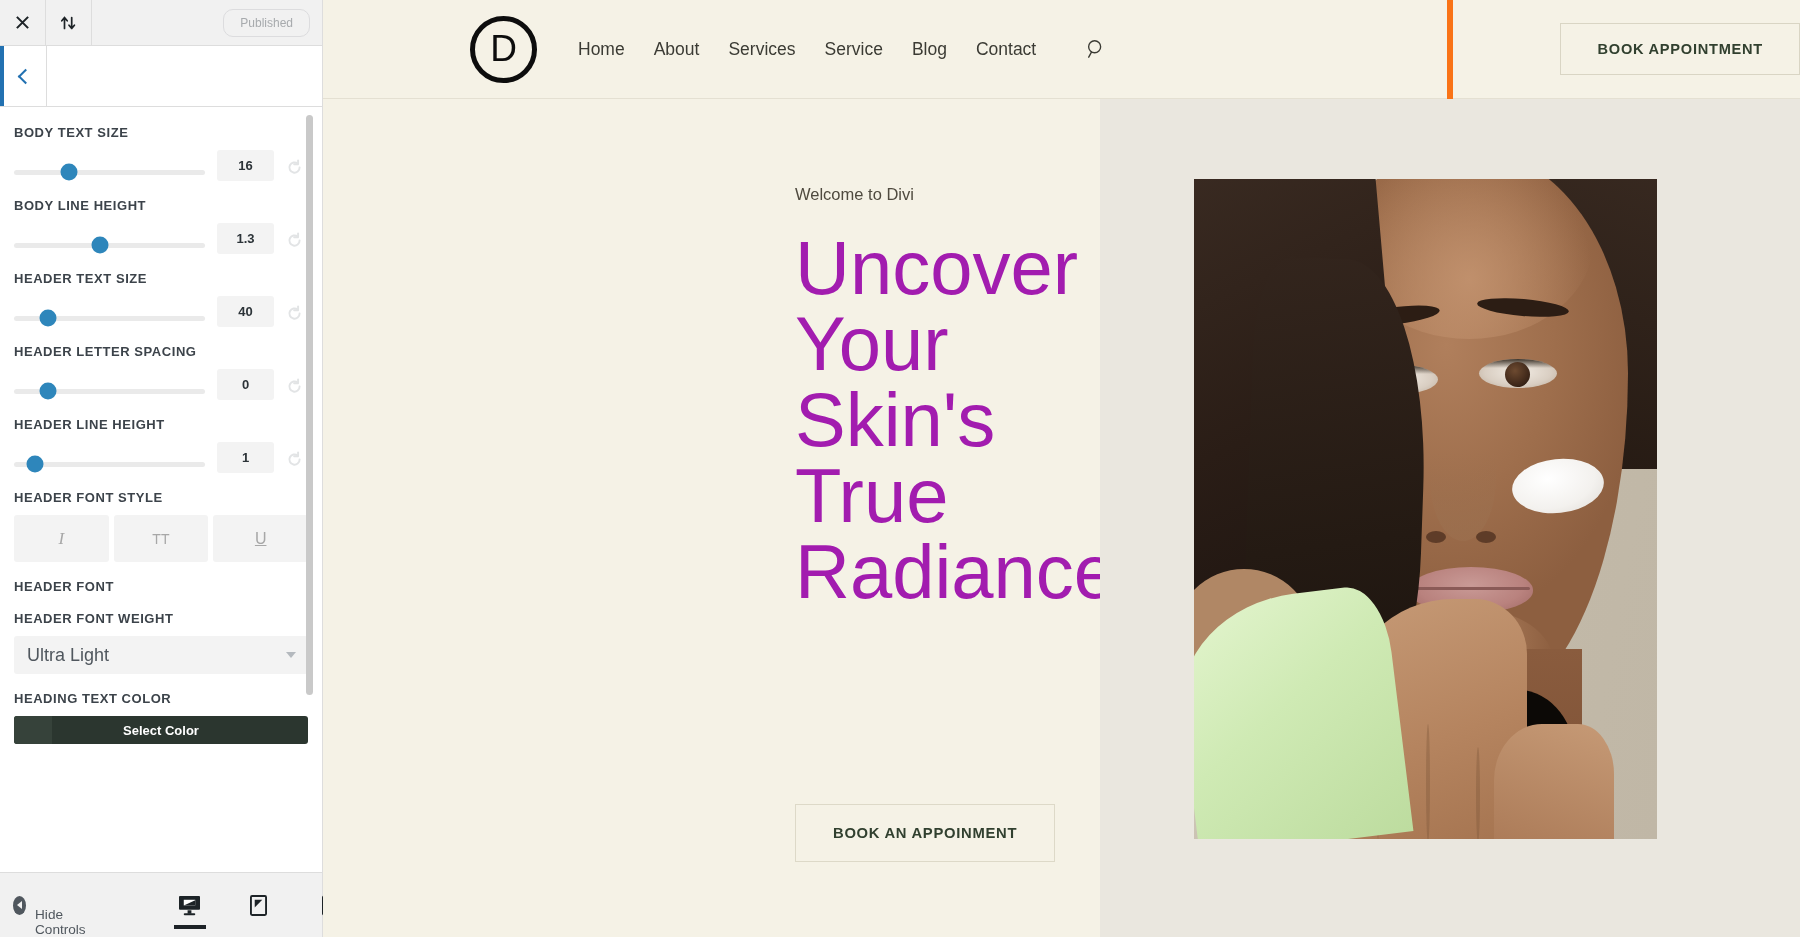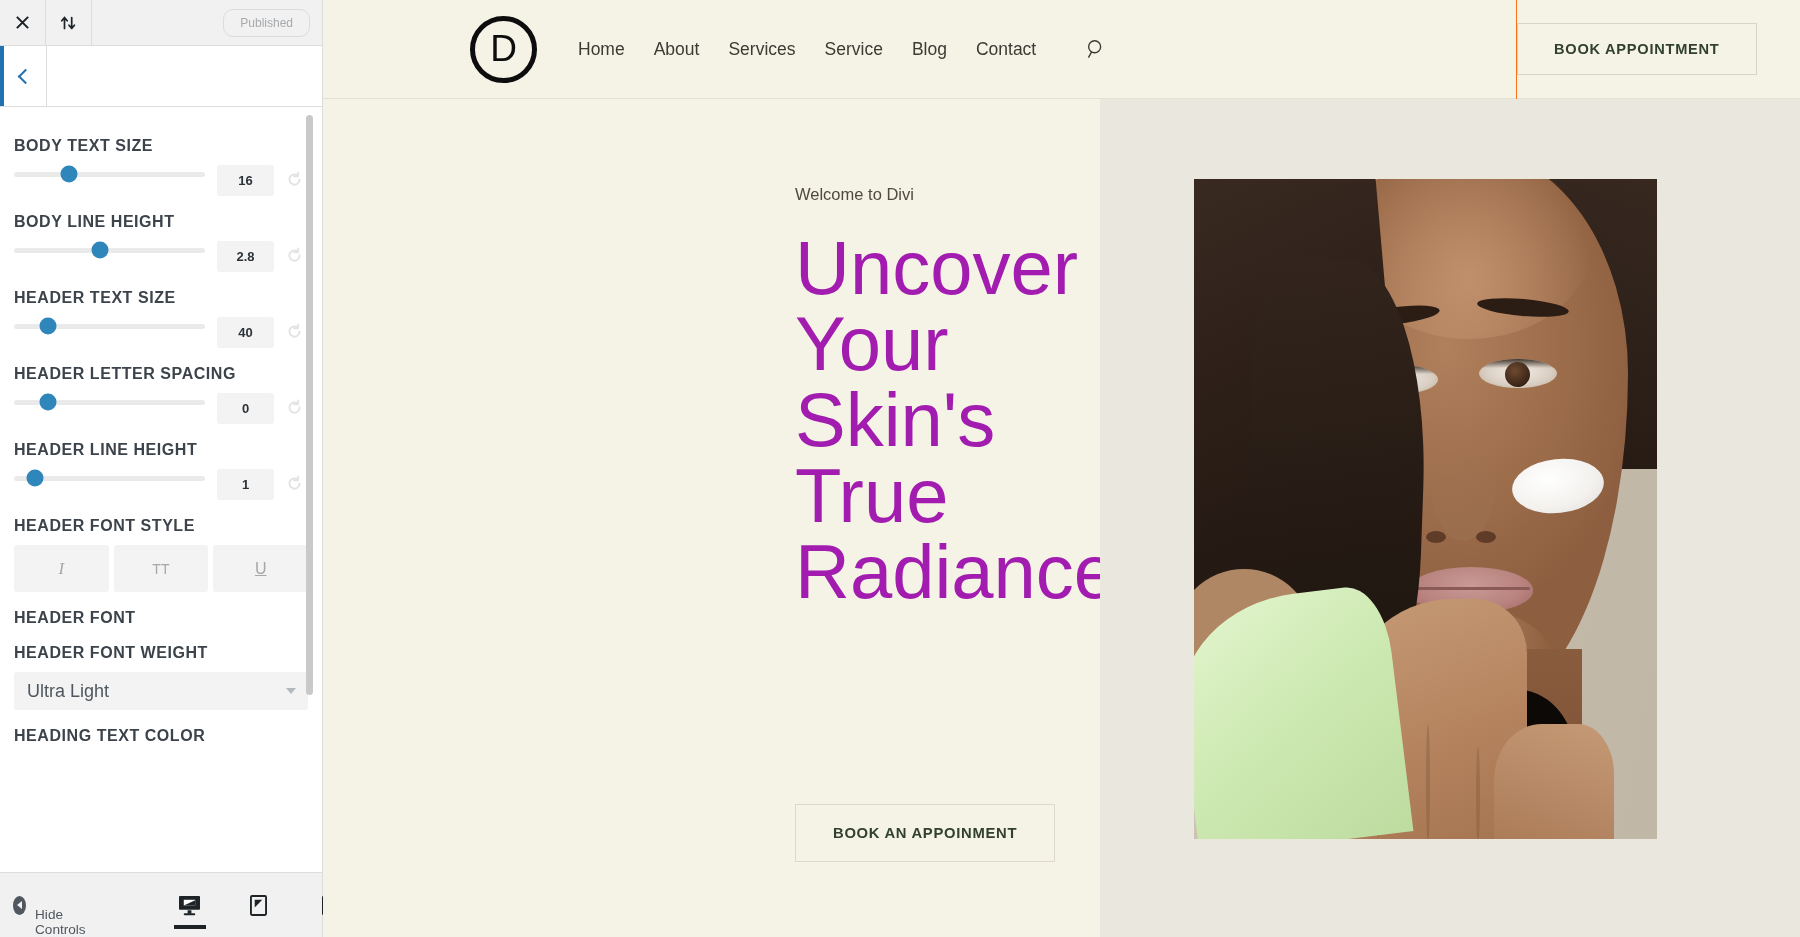--- a/index.html
+++ b/index.html
@@ -96,26 +96,25 @@
     position: absolute; right: 4px; top: 0; width: 8px; bottom: 0;
   }
   .sb-scroll-thumb {
     position: absolute; right: 5px; top: 8px;
     width: 7px; height: 580px;
     background: #c9c9c9; border-radius: 4px;
   }
 
   .ctl { margin-bottom: 17px; }
   .ctl-label {
-    font-size: 16px; font-weight: 700; letter-spacing: .55px;
+    font-size: 13px; font-weight: 700; letter-spacing: .55px;
     color: #3c434a; text-transform: uppercase;
     margin-bottom: 10px;
-    margin-top: 12px;
-  }
-  .slider-row { display: flex; align-items: flex-start; gap: 0; }
+  }
+  .slider-row { display: flex; align-items: flex-end; gap: 0; }
   .slider-wrap { position: relative; flex: 1 1 auto; height: 18px; display:flex; align-items:center; }
   .slider-track {
     width: 100%; height: 5px; border-radius: 3px; background: #eaeaea;
   }
   .slider-thumb {
     position: absolute; top: 50%;
     width: 17px; height: 17px; border-radius: 50%;
     background: #2e86bb;
     transform: translate(-50%, -50%);
   }
@@ -225,23 +224,23 @@
   .logo span { transform: translateY(-1px); }
   .nav-links { display: flex; align-items: center; gap: 29px; margin-left: 41px; }
   .nav-links a {
     font-size: 17.5px; color: #3b3b34; text-decoration: none;
     font-family: "Liberation Sans", sans-serif;
   }
   .nav-search { margin-left: 21px; display: flex; align-items: center; cursor: pointer; }
   .nav-right {
     margin-left: auto;
     height: 99px;
-    border-left: 1px solid #f97316;
-    display: flex; align-items: center; justify-content: flex-start;
-    width: 284px;
+    border-left: 6px solid #f97316;
+    display: flex; align-items: center; justify-content: flex-end;
+    width: 353px;
   }
   .appt-btn {
     border: 1px solid #d9d5c4;
     padding: 17px 36px;
     font-size: 14.6px; font-weight: 700; letter-spacing: .75px;
     color: #31402f; background: transparent; cursor: pointer;
     font-family: "Liberation Sans", sans-serif;
   }
 
   .hero { display: flex; height: 838px; }
@@ -443,21 +442,21 @@
         </div>
       </div>
 
       <div class="ctl">
         <div class="ctl-label">BODY LINE HEIGHT</div>
         <div class="slider-row">
           <div class="slider-wrap">
             <div class="slider-track"></div>
             <div class="slider-thumb" style="left:45%"></div>
           </div>
-          <div class="num-box">2.8</div>
+          <div class="num-box">1.3</div>
           <div class="reset-btn">
             <svg width="17" height="17" viewBox="0 0 20 20" aria-hidden="true">
               <path d="M16 10a6 6 0 1 1-2.2-4.6" stroke="#9aa0a6" stroke-width="2.3" fill="none" stroke-linecap="round"></path>
               <path d="M14.2 1.6 L14.2 6.2 L9.6 6.2" stroke="#9aa0a6" stroke-width="2.3" fill="none" stroke-linecap="round" stroke-linejoin="round"></path>
             </svg>
           </div>
         </div>
       </div>
 
       <div class="ctl">
@@ -527,20 +526,24 @@
       <div class="ctl">
         <div class="ctl-label">HEADER FONT WEIGHT</div>
         <div class="select-box">
           <span>Ultra Light</span>
           <span class="caret"></span>
         </div>
       </div>
 
       <div class="ctl">
         <div class="ctl-label">HEADING TEXT COLOR</div>
+        <div class="color-btn">
+          <span class="swatch"></span>
+          <span class="lbl">Select Color</span>
+        </div>
       </div>
 
 
       <div class="sb-scroll-track">
         <div class="sb-scroll-thumb"></div>
       </div>
     </div>
 
     <div class="sb-footer">
       <div class="hide-controls">

